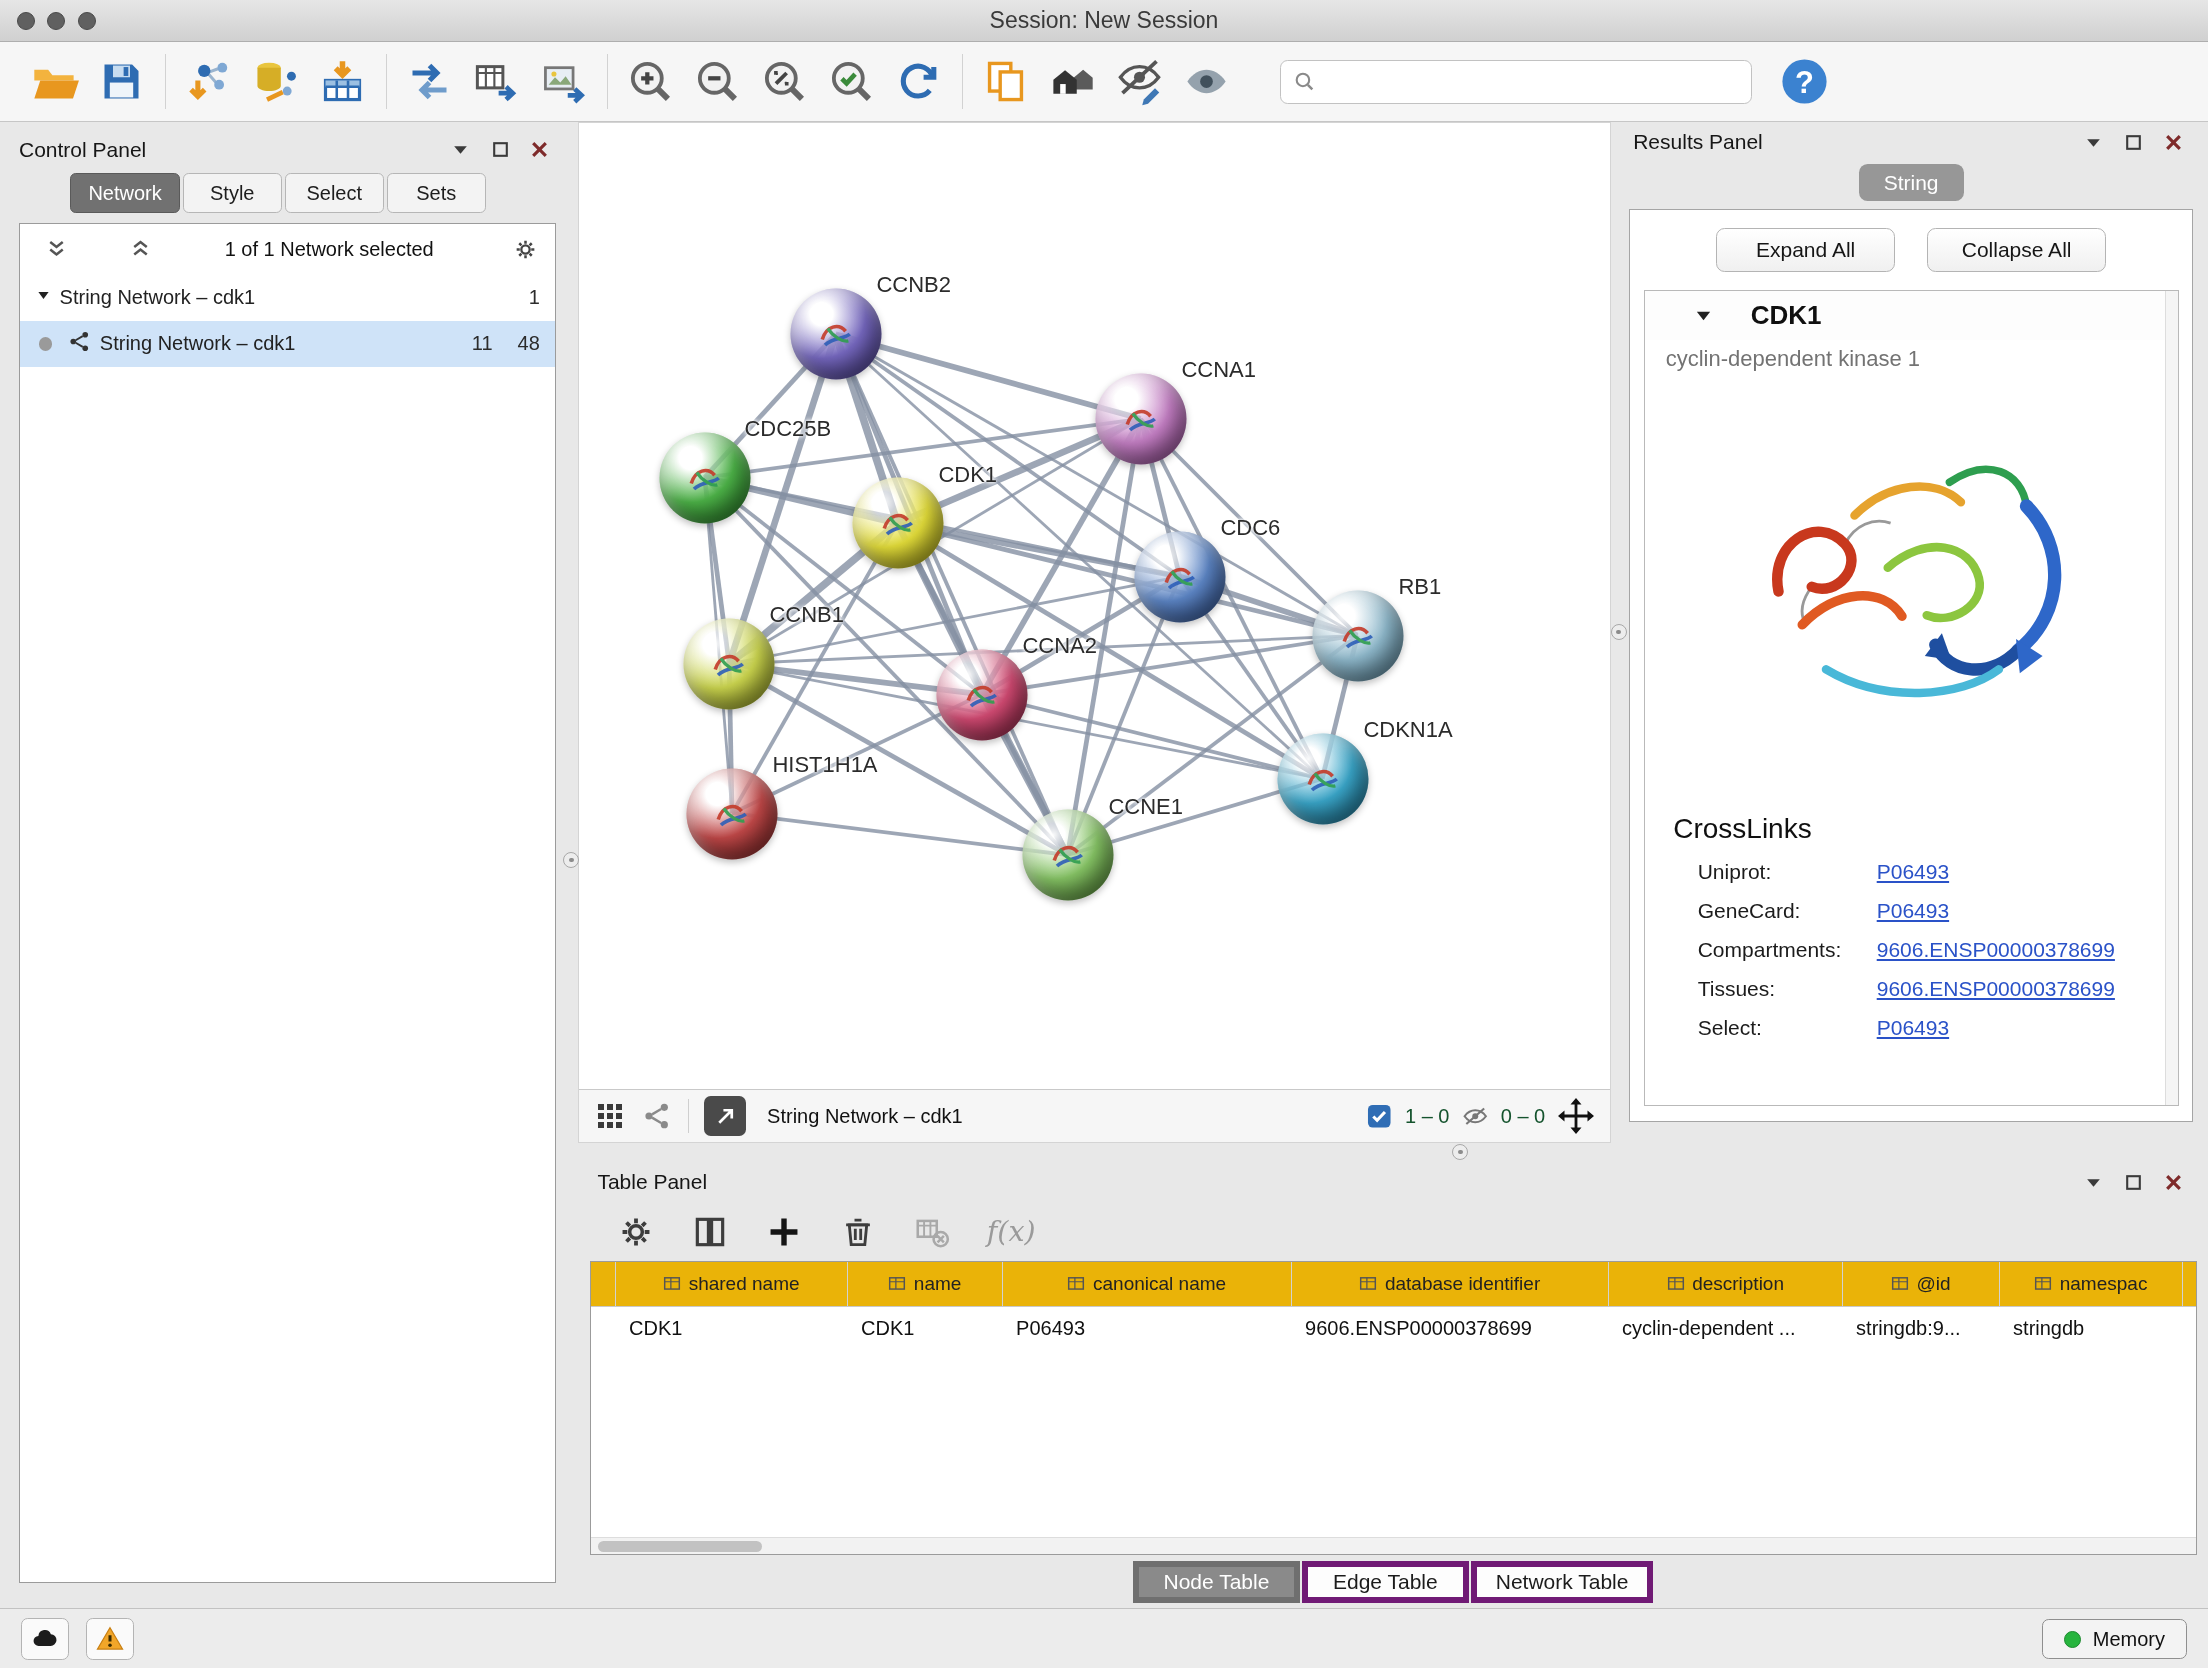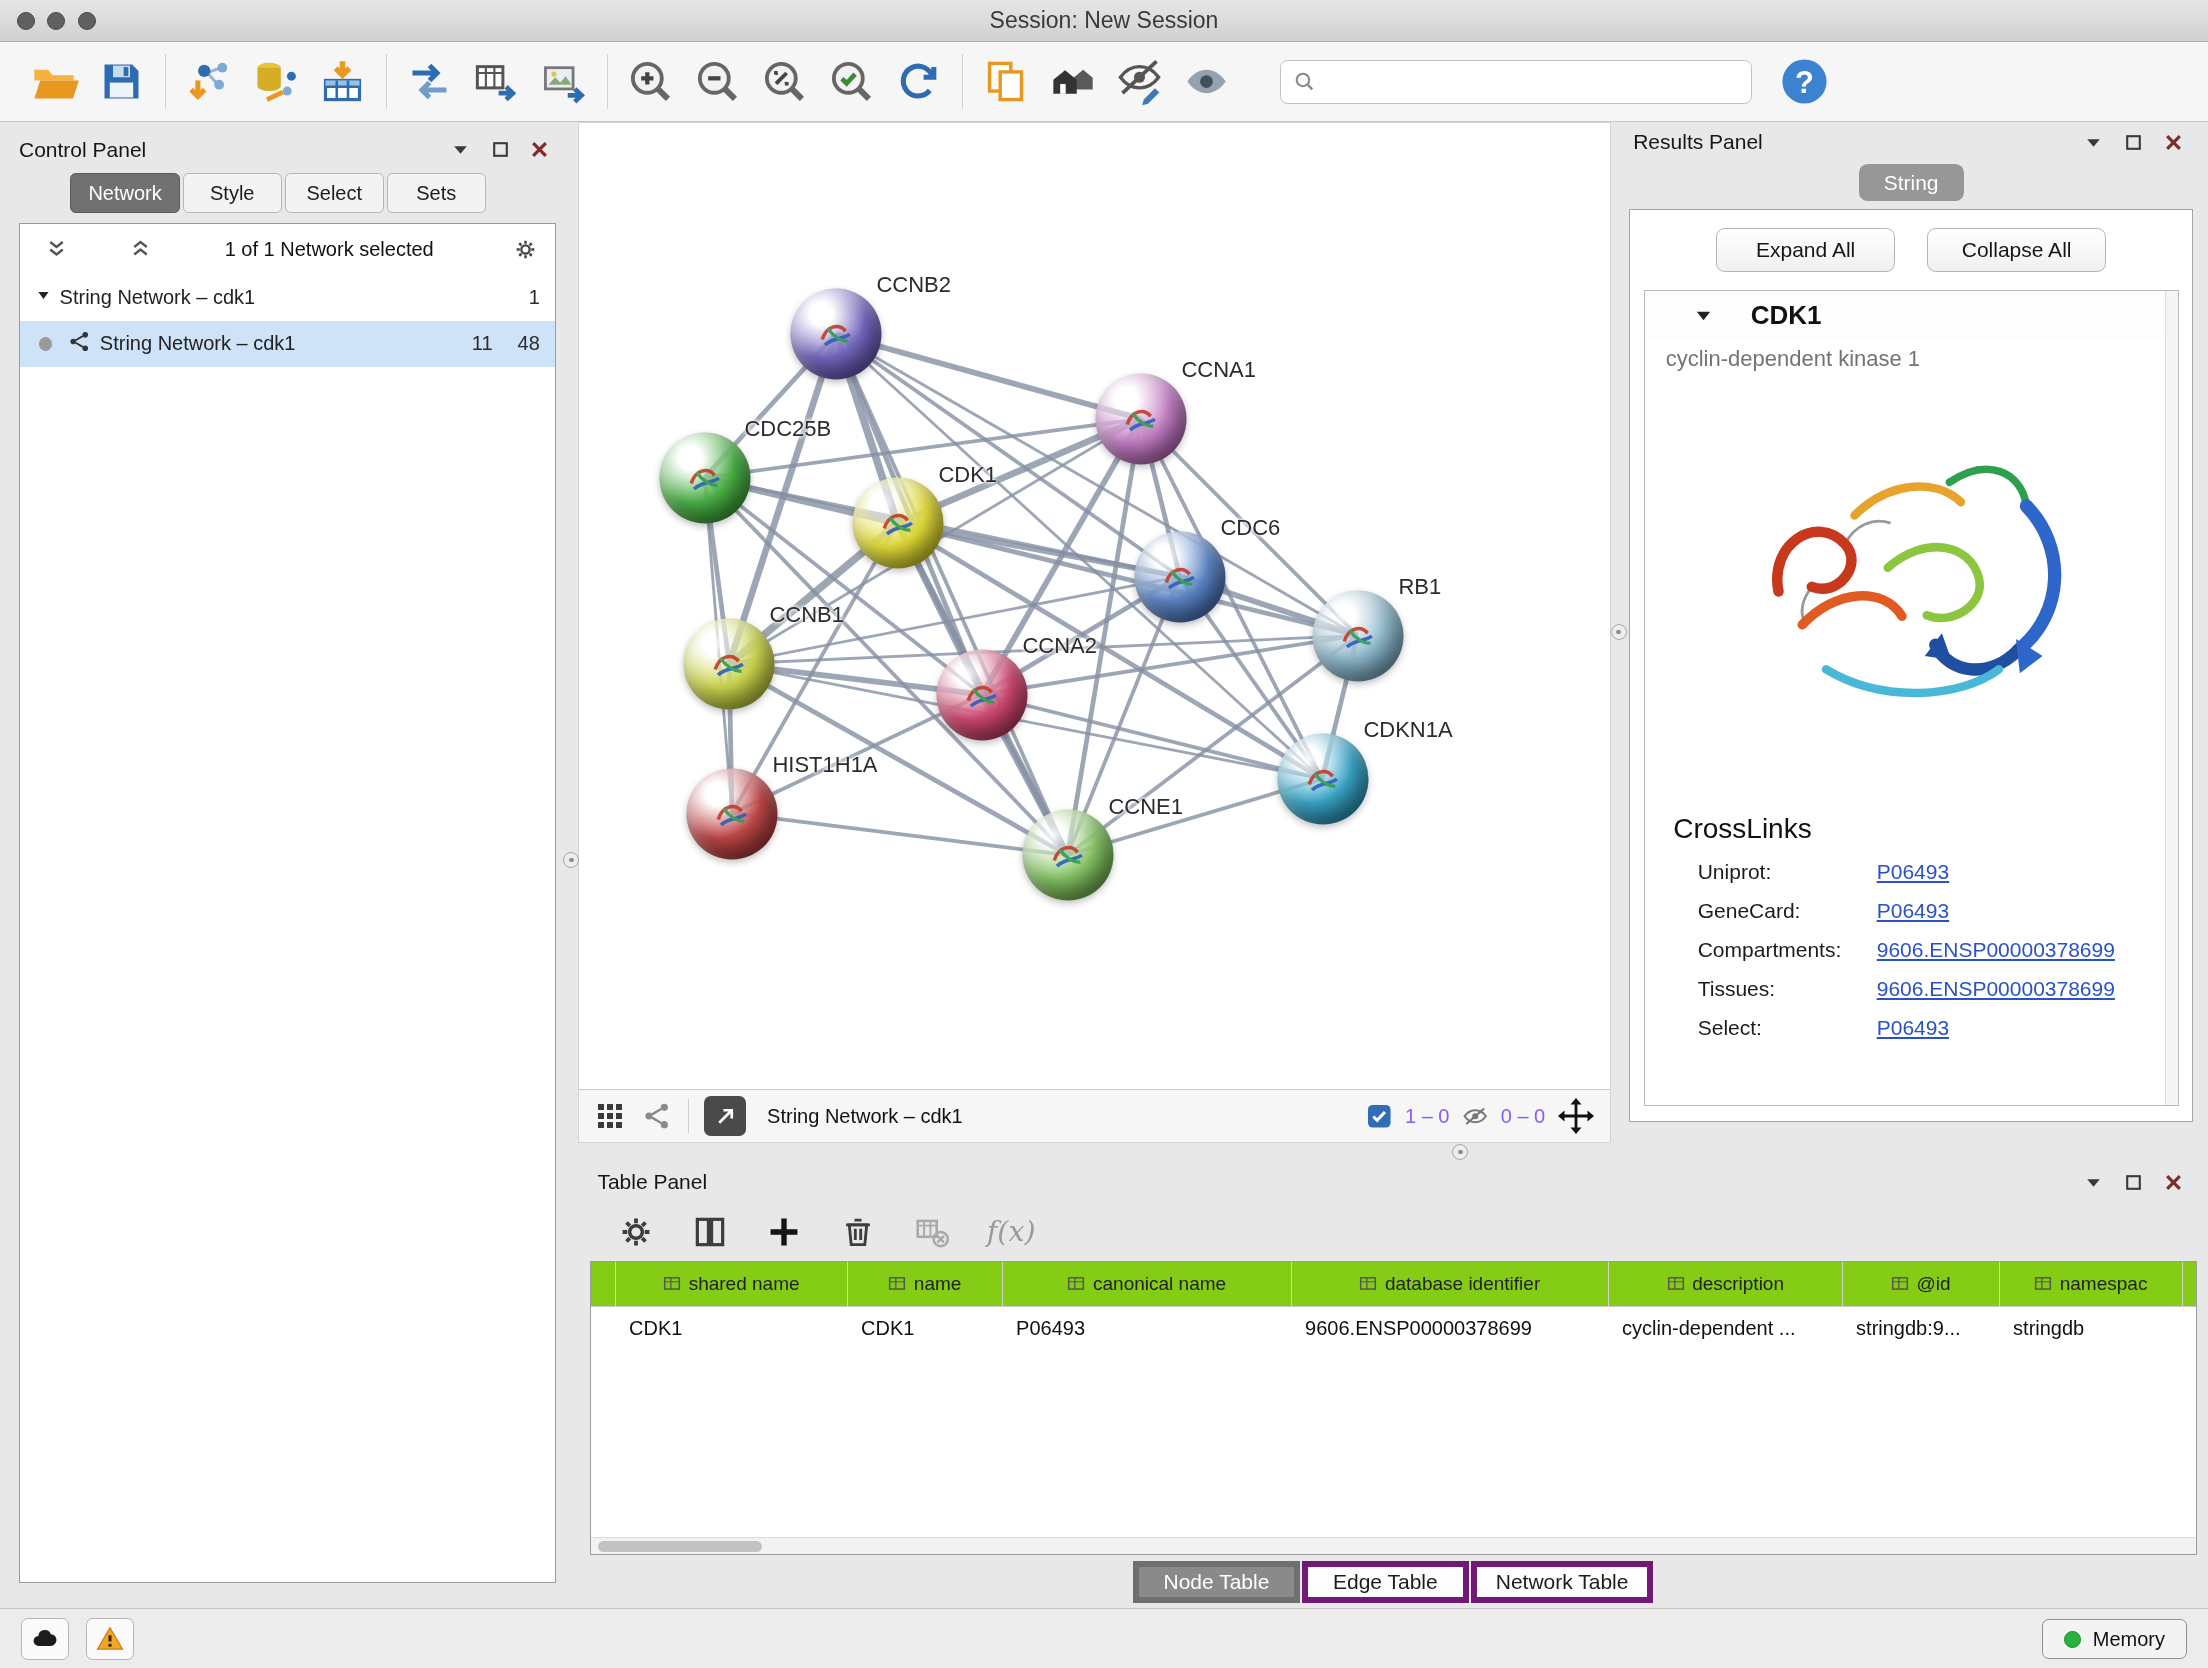--- a/index.html
+++ b/index.html
@@ -61,21 +61,21 @@
   .network-canvas svg.edges { position:absolute; left:0; top:0; width:100%; height:100%; }
   .gnode { position:absolute; width:91px; height:91px; border-radius:50%; transform:translate(-50%,-50%); display:flex; align-items:center; justify-content:center; box-shadow: inset -7.6px -11.4px 19px rgba(0,0,0,.38), inset 7.6px 9.5px 15px rgba(255,255,255,.45), 0 2.9px 7.6px rgba(0,0,0,.25); }
   .gnode svg { width:55px; height:55px; opacity:.9; }
   .gnode-label { position:absolute; font-size:22px; color:#2b2b2b; white-space:nowrap; text-shadow:0 0 4.8px #fff, 0 0 4.8px #fff, 0 0 2.9px #fff; }
   .network-footer { height:53px; border-top:1px solid #c9c9c9; background:#f6f6f6; display:flex; align-items:center; padding:0 15px; gap:15px; font-size:20px; flex:none; }
   .nf-icon svg { width:32px; height:32px; display:block; }
   .nf-divider { width:1px; height:34px; background:#cfcfcf; }
   .nf-overview { width:42px; height:40px; background:#4a4a4a; border-radius:6.7px; display:flex; align-items:center; justify-content:center; }
   .nf-overview svg { width:25px; height:25px; }
   .nf-name { margin-left:5.7px; color:#111; }
-  .nf-right { margin-left:auto; display:flex; align-items:center; gap:11.4px; color:#8b5cf6; }
+  .nf-right { margin-left:auto; display:flex; align-items:center; gap:11.4px; color:#14532d; }
   .nf-right svg { width:28.5px; height:28.5px; display:block; }
   .nf-move svg { width:38px; height:38px; }
 
   
   .results-panel { width:571px; display:flex; flex-direction:column; }
   .rp-badge-row { display:flex; justify-content:center; padding:1.9px 0 7.6px; flex:none; }
   .rp-badge { background:#979797; color:#fff; border-radius:8.6px; padding:6.7px 25px; font-size:21px; }
   .rp-box { height:913px; margin:0 3.8px; background:#fff; border:1px solid #a5a5a5; display:flex; flex-direction:column; flex:none; }
   .rp-buttons { height:80px; display:flex; align-items:center; justify-content:center; gap:32px; flex:none; }
   .rp-btn { min-width:179px; height:44px; display:flex; align-items:center; justify-content:center; background:linear-gradient(#ffffff,#f0f0f0); border:1px solid #b4b4b4; border-radius:8.6px; font-size:21px; color:#161616; }
@@ -90,21 +90,21 @@
   .cl-row { display:flex; align-items:center; height:39px; padding-left:53px; font-size:21px; }
   .cl-label { width:179px; color:#1c1c1c; }
   .cl-value { color:#2a52c8; text-decoration:underline; cursor:pointer; }
 
   
   .table-panel { flex:1; display:flex; flex-direction:column; padding-left:11.4px; }
   .tp-toolbar { height:59px; display:flex; align-items:center; gap:36px; padding-left:27px; flex:none; }
   .tp-toolbar .tpi svg { width:38px; height:38px; display:block; }
   .tp-fx { font-family:"DejaVu Serif", serif; font-style:italic; font-size:28.5px; color:#9a9a9a; }
   .table-box { flex:1; background:#fff; border:1px solid #9b9b9b; position:relative; overflow:hidden; display:flex; flex-direction:column; }
-  .table-header { display:flex; background:#84cc16; border-bottom:1px solid #c9c9c9; flex:none; }
+  .table-header { display:flex; background:#eab308; border-bottom:1px solid #c9c9c9; flex:none; }
   .th { height:44px; display:flex; align-items:center; justify-content:center; gap:7.6px; font-size:19px; color:#222; border-right:1px solid #d2d2d2; overflow:hidden; white-space:nowrap; flex:none; }
   .col-ic { width:18px; height:18px; flex:none; }
   .table-body { flex:1; }
   .tr { display:flex; }
   .td { height:42px; display:flex; align-items:center; padding-left:13.3px; font-size:20px; color:#111; overflow:hidden; white-space:nowrap; flex:none; }
   .table-hscroll { height:17px; background:#f2f2f2; border-top:1px solid #ddd; position:relative; flex:none; }
   .hscroll-thumb { position:absolute; left:7.6px; top:2.9px; width:164px; height:11.4px; border-radius:6.7px; background:#c2c2c2; }
   .tp-tabs { height:53px; display:flex; align-items:center; justify-content:center; gap:1.9px; flex:none; }
   .bt-tab { min-width:167px; height:42px; display:flex; align-items:center; justify-content:center; font-size:21px; background:#fdfdfd; border:6px solid #701a75; color:#1c1c1c; padding:0 19px; }
   .bt-tab.selected { background:#8a8a8a; color:#fff; border-color:#6f6f6f; }

